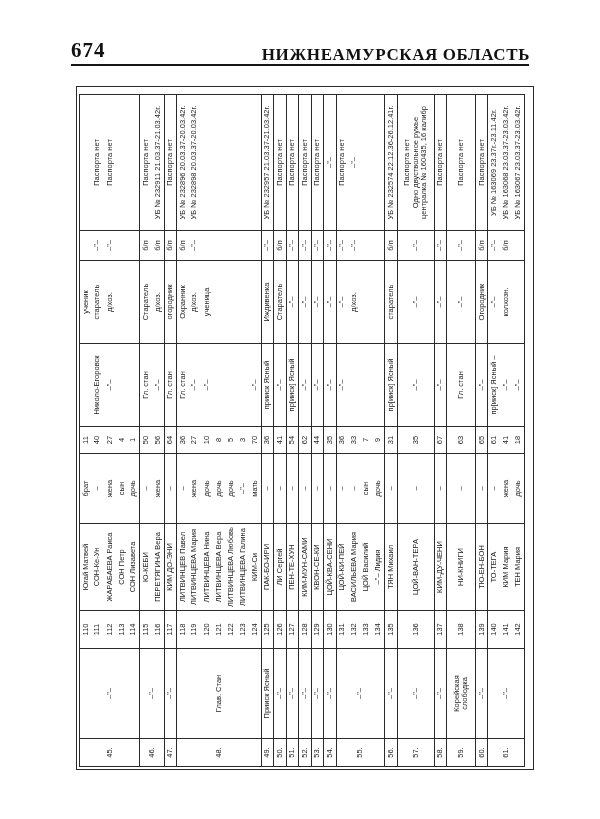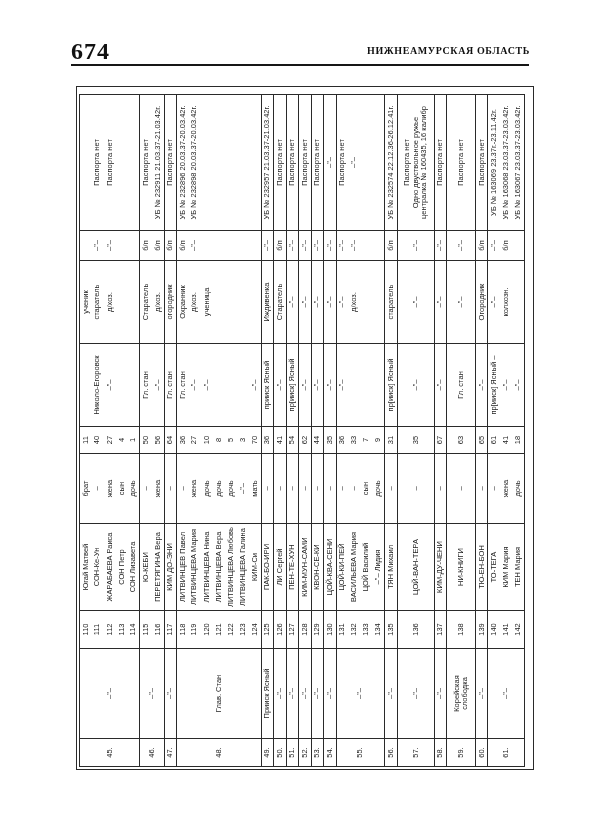--- a/index.html
+++ b/index.html
@@ -2,25 +2,25 @@
 <html><head>
 <meta charset="utf-8">
 <style>
   html,body{margin:0;padding:0;}
   body{
     width:600px;height:819px;position:relative;background:#ffffff;
     font-family:"Liberation Sans",sans-serif;color:#1c1c1c;overflow:hidden;
   }
   .page-number{
     position:absolute;left:71px;top:38px;
-    font-family:"Liberation Serif",serif;font-weight:bold;font-size:24px;letter-spacing:1px;color:#111;
+    font-family:"Liberation Serif",serif;font-weight:bold;font-size:21px;letter-spacing:1px;color:#111;
   }
   .region-title{
     position:absolute;right:70px;top:45px;
-    font-family:"Liberation Serif",serif;font-weight:bold;font-size:10px;letter-spacing:0.6px;color:#111;
+    font-family:"Liberation Serif",serif;font-weight:bold;font-size:17px;letter-spacing:0.6px;color:#111;
   }
   .header-rule{
     position:absolute;left:71px;top:64px;width:458px;height:2px;background:#161616;
   }
   
   .rot{
     position:absolute;left:76px;top:770px;
     width:684px;height:458px;
     transform:rotate(-90deg);transform-origin:0 0;
   }

